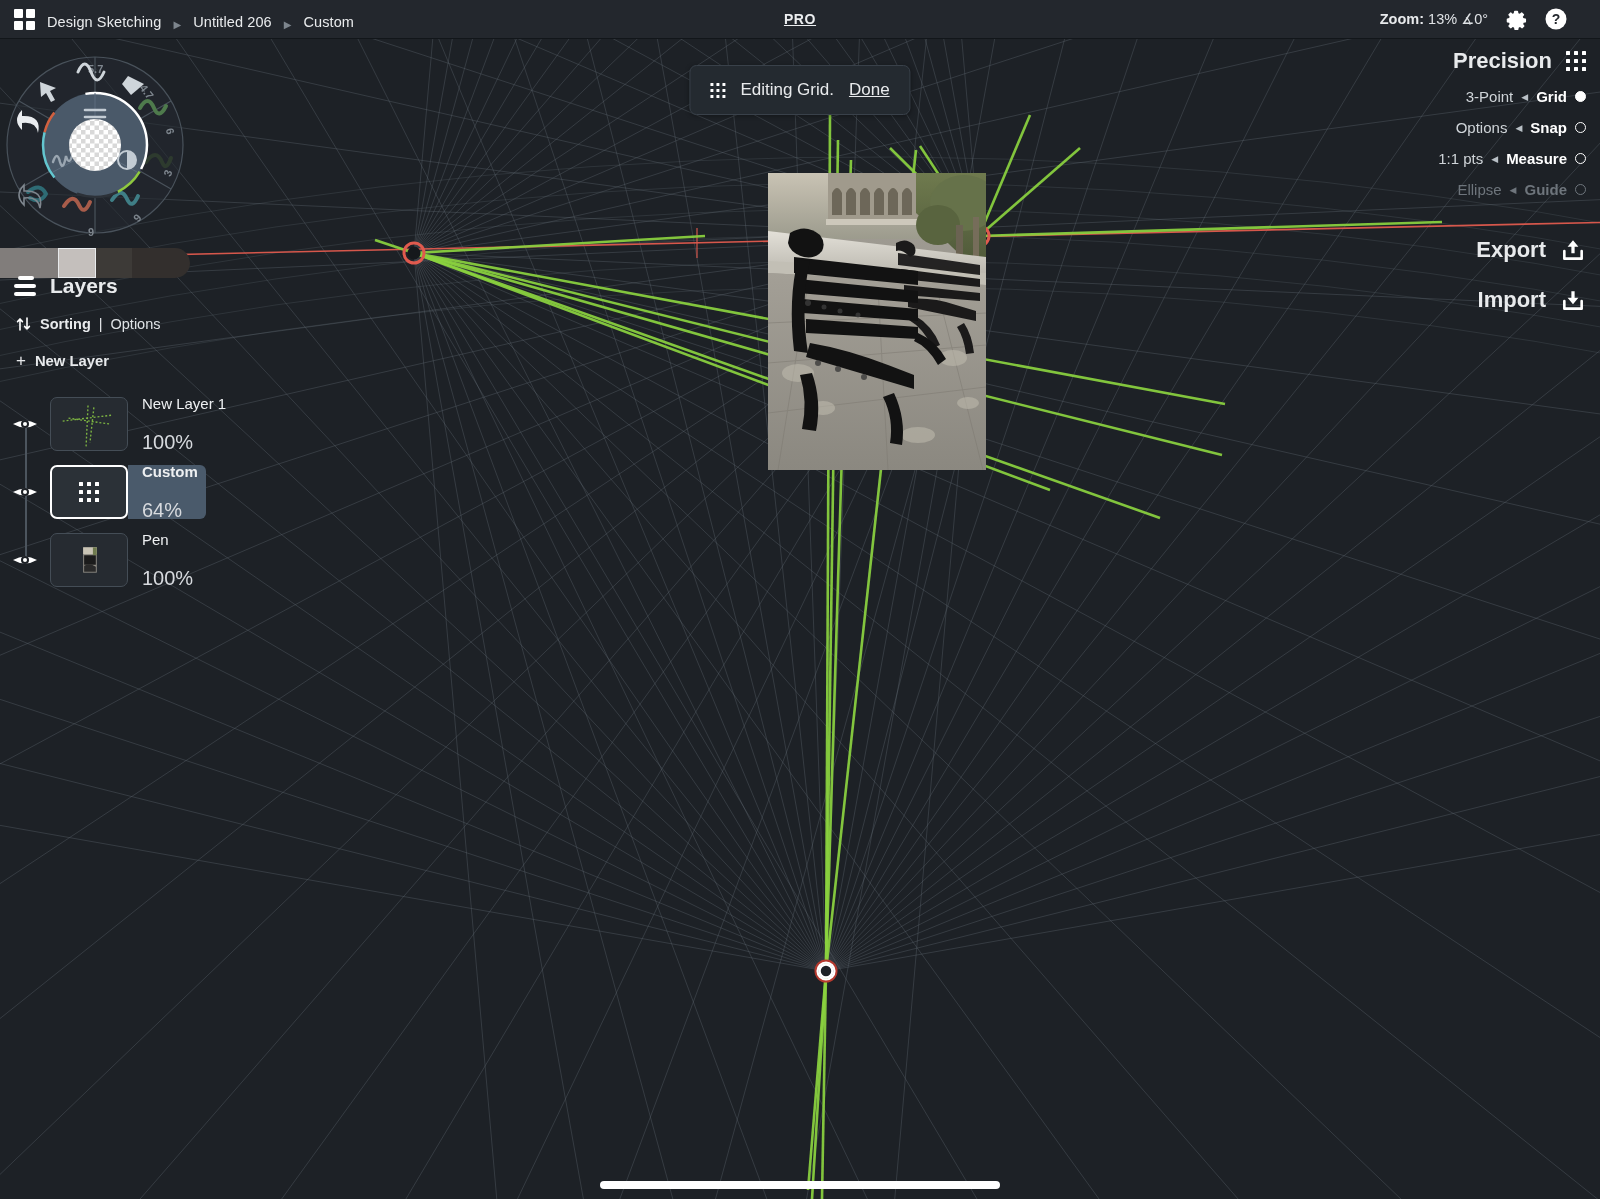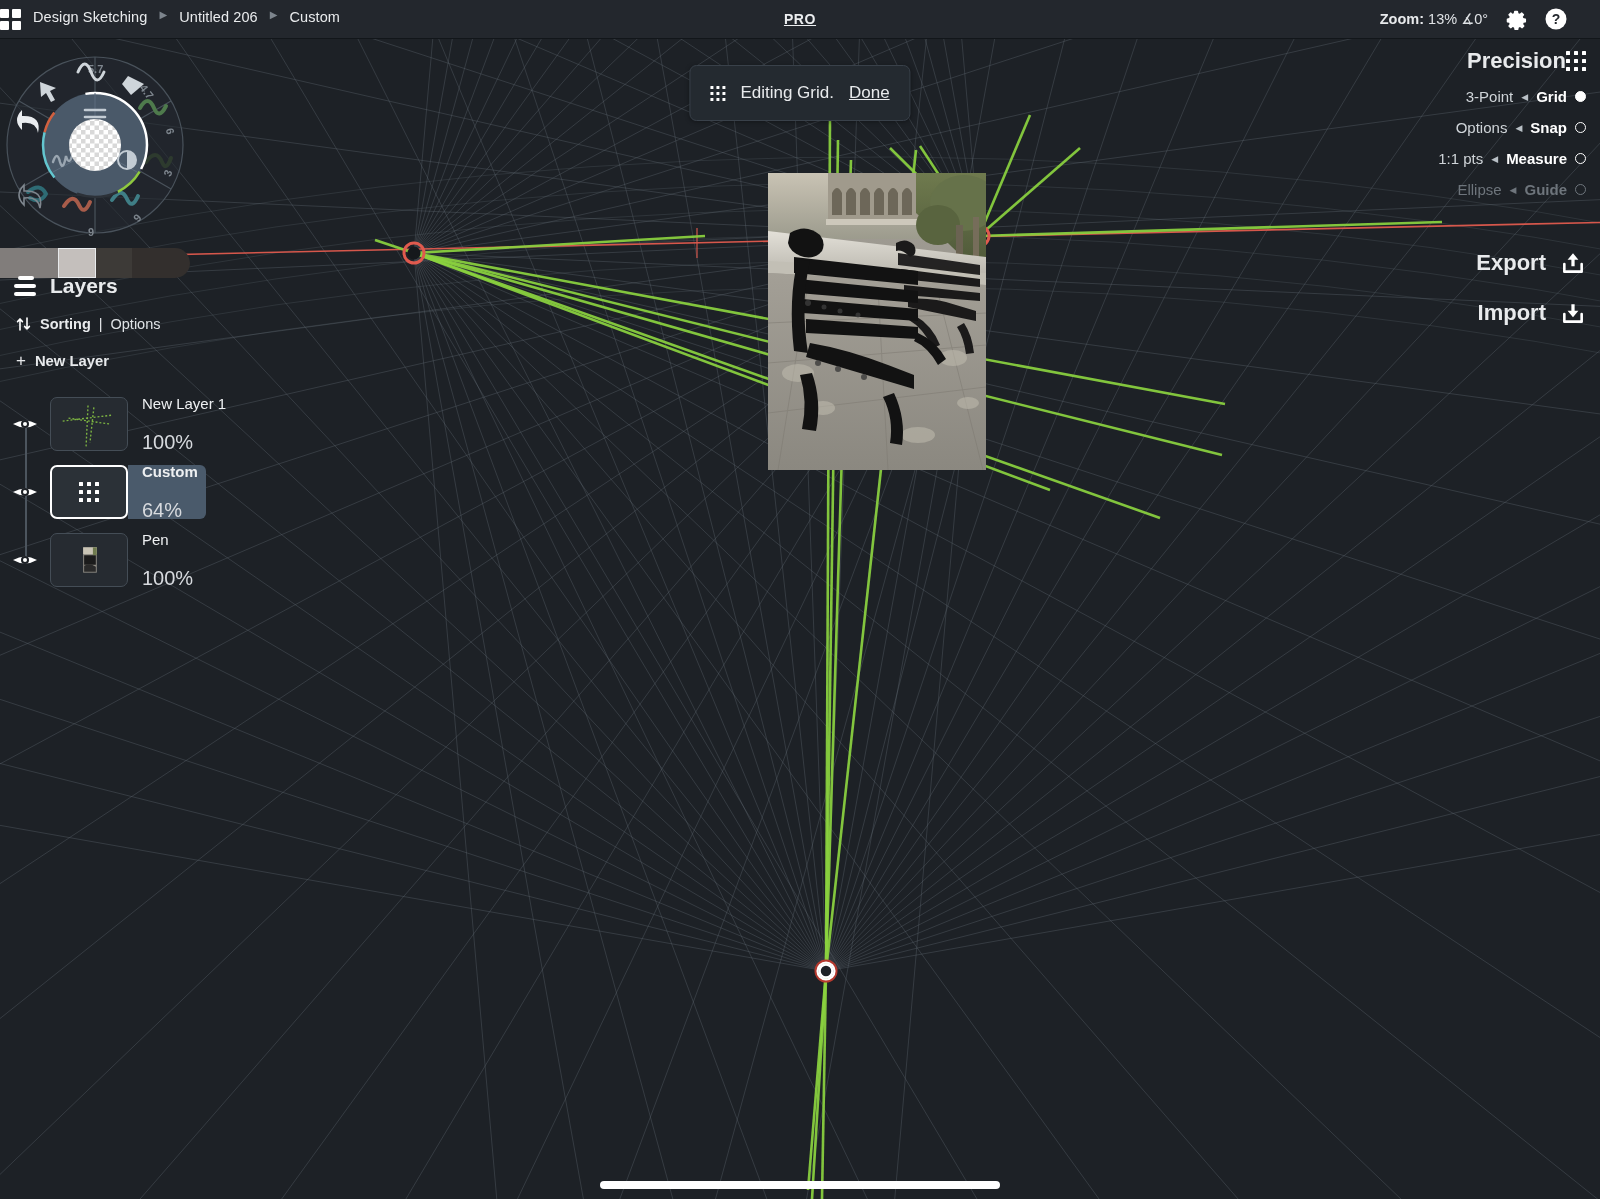--- a/index.html
+++ b/index.html
@@ -21,62 +21,62 @@
   #grid-svg, #guide-svg { position:absolute; inset:0; width:1600px; height:1199px; }
 
   
   #topbar {
     position:absolute; top:0; left:0; width:1600px; height:39px;
     background:#23272d;
     border-bottom:1px solid #12161a;
     display:flex; align-items:center;
     z-index:40;
   }
-  .tb-left { display:flex; align-items:flex-start; gap:12px; }
+  .tb-left { display:flex; align-items:flex-end; gap:12px; padding-left:14px; }
   .apps-icon { width:21px; height:21px; display:grid; grid-template-columns:1fr 1fr; grid-template-rows:1fr 1fr; gap:3px; }
   .apps-icon i { background:#fff; border-radius:1px; display:block; }
   .crumb { font-size:14.5px; color:#e9ebed; letter-spacing:.1px; }
   .crumb-sep { color:#7d858d; font-size:10px; }
   .tb-center { position:absolute; left:0; right:0; text-align:center; font-size:14px; font-weight:bold; letter-spacing:.6px; color:#eceef0; pointer-events:none;text-decoration:underline; }
   .tb-right { margin-left:auto; display:flex; align-items:center; gap:16px; padding-right:32px; z-index:2; }
   .zoom-label { font-size:14.5px; }
   .zoom-label b { font-weight:bold; }
   .zoom-label span.val { color:#dfe2e5; font-weight:normal; }
   .gear, .help { width:24px; height:24px; }
 
   
   #edit-pill {
     position:absolute; top:65px; left:50%; transform:translateX(-50%);
-    height:56px; padding:0 20px;
+    height:50px; padding:0 20px;
     display:flex; align-items:center; gap:15px;
     background:#242a30; border:1px solid #39414a; border-radius:7px;
     font-size:17px; z-index:35;
     box-shadow:0 1px 4px rgba(0,0,0,.35);
   }
   .dots9 { display:grid; grid-template-columns:repeat(3,3px); grid-template-rows:repeat(3,3px); gap:3px; }
   .dots9 i { background:#fff; display:block; width:3px; height:3px; border-radius:.5px; }
   #edit-pill .done { text-decoration:underline; }
 
   
   #precision { position:absolute; top:48px; right:14px; text-align:right; z-index:30; }
-  .prec-title { display:flex; align-items:center; justify-content:flex-end; font-size:22px; font-weight:bold; margin-bottom:14px; }
+  .prec-title { display:flex; align-items:center; justify-content:flex-end; gap:14px; font-size:22px; font-weight:bold; margin-bottom:14px; }
   .dots9big { display:grid; grid-template-columns:repeat(3,4px); grid-template-rows:repeat(3,4px); gap:4px; }
   .dots9big i { background:#fff; width:4px; height:4px; display:block; border-radius:.5px; }
   .prec-row { display:flex; align-items:center; justify-content:flex-end; gap:8px; font-size:15px; margin-bottom:14px; }
   .prec-row .lhs { color:#cfd4d8; font-weight:normal; }
   .prec-row .tri { color:#b9c0c6; font-size:9px; }
   .prec-row .rhs { font-weight:bold; color:#fff; }
   .prec-row .bullet { width:11px; height:11px; border-radius:50%; border:1.6px solid #fff; display:inline-block; }
   .prec-row .bullet.on { background:#fff; }
   .prec-row.dim .lhs, .prec-row.dim .rhs { color:#6e757c; }
   .prec-row.dim .bullet { border-color:#6e757c; }
   .prec-row.dim .tri { color:#6e757c; }
 
   
-  #io-actions { position:absolute; top:250px; right:14px; text-align:right; z-index:30; }
+  #io-actions { position:absolute; top:237px; right:14px; text-align:right; z-index:30; }
   .io-row { display:flex; align-items:center; justify-content:flex-end; gap:14px; font-size:22px; font-weight:bold; margin-bottom:24px; }
 
   
   #tool-wheel { position:absolute; top:40px; left:0; width:230px; height:215px; z-index:25; }
 
   
   #swatches { position:absolute; top:248px; left:0; width:190px; height:30px; display:flex; z-index:26; }
   #swatches .sw { height:30px; }
   #swatches .sw.sel { outline:1.5px solid #e8eaec; outline-offset:-1.5px; z-index:2; }
   #swatches .cap { width:22px; height:30px; border-radius:0 15px 15px 0; }

